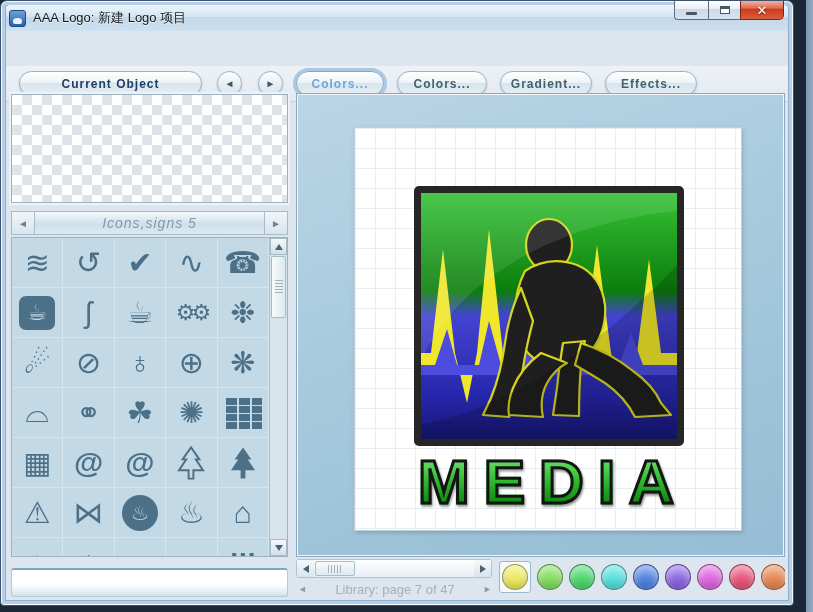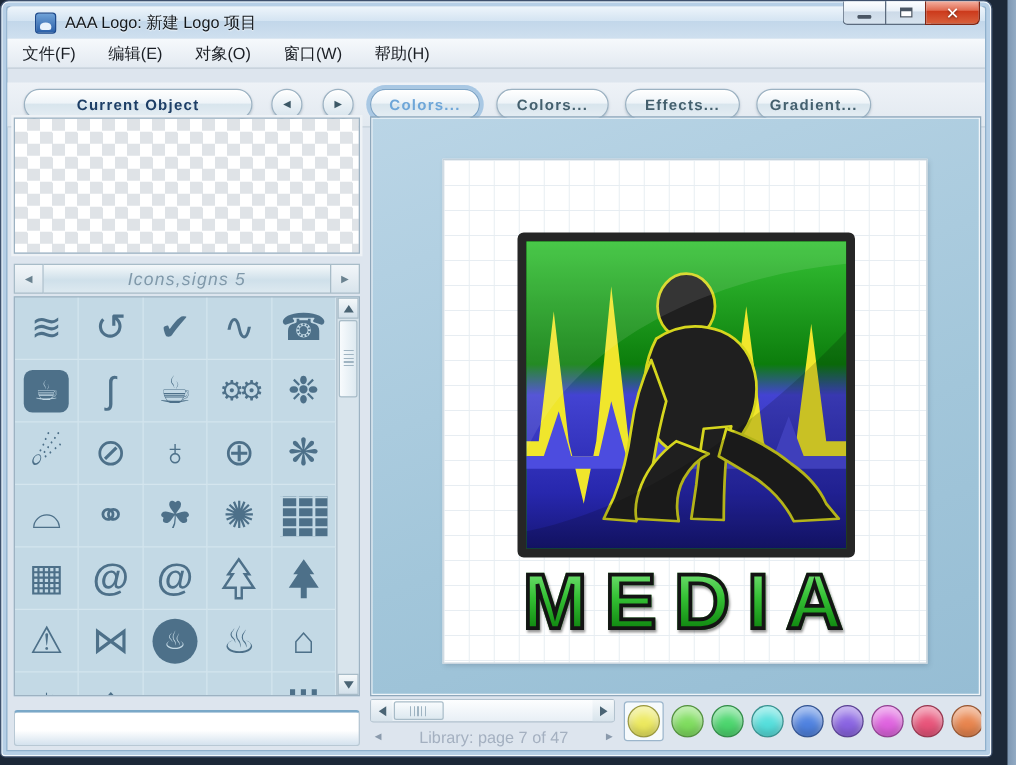--- a/index.html
+++ b/index.html
@@ -10,21 +10,21 @@
   
   .window { position:absolute; left:0; top:0; width:794px; height:606px;
     border:1px solid #3e506c; border-radius:7px 7px 4px 4px;
     background:#dde5ee;
     box-shadow: inset 0 0 0 1px #f4f9fd, inset 0 0 0 4px #b6cfe6, inset 0 0 0 5px #8fb0cc;
   }
 
   
   .titlebar { position:absolute; left:5px; top:4px; right:5px; height:26px;
     background:linear-gradient(#eef5fb,#d4e4f2 45%,#c2d7ea 46%,#cfe0ef);
-    border-radius:4px 4px 0 0; display:flex; align-items:center; padding-left:22px; }
+    border-radius:4px 4px 0 0; display:flex; align-items:center; padding-left:3px; }
   .app-icon { width:17px; height:17px; border-radius:3px;
     background:linear-gradient(#6fa2d8,#2a5fa8); border:1px solid #1d4a8c; position:relative; flex:0 0 auto; }
   .app-icon::after { content:""; position:absolute; left:3px; top:7px; width:9px; height:6px;
     background:#e8f2fc; border-radius:50% 50% 2px 2px; }
   .title-text { margin-left:7px; font-size:13px; color:#14181c; text-shadow:0 1px 1px rgba(255,255,255,.8); }
   .win-controls { position:absolute; right:4px; top:-4px; display:flex; }
   .win-btn { height:19px; border:1px solid #5c6b7e; border-top:none; background:linear-gradient(#fdfeff,#e7eff7 45%,#ccdaе8 46%,#d7e3ee);
     background:linear-gradient(#fdfeff,#e7eff7 45%,#ccdae8 46%,#d7e3ee);
     display:flex; align-items:center; justify-content:center; }
   .win-btn.minimize { width:34px; border-radius:0 0 0 4px; border-right:none; }
@@ -166,40 +166,33 @@
           </div>
         <div class="win-btn maximize">
             <div class="glyph-max"></div>
           </div>
         <div class="win-btn close">
             <div class="glyph-close">✕</div>
           </div>
       </div>
     </div>
 
-    <div class="menubar">
-      <span class="menu-item">文件(F)</span>
-      <span class="menu-item">编辑(E)</span>
-      <span class="menu-item">对象(O)</span>
-      <span class="menu-item">窗口(W)</span>
-      <span class="menu-item">帮助(H)</span>
-    </div>
 
     <div class="toolbar">
       <div class="pill btn-current">Current Object</div>
       <div class="round-btn nav-prev">
           <span>◄</span>
         </div>
       <div class="round-btn nav-next">
           <span>►</span>
         </div>
       <div class="pill tab active">Colors...</div>
       <div class="pill tab">Colors...</div>
+      <div class="pill tab">Gradient...</div>
       <div class="pill tab">Effects...</div>
-      <div class="pill tab">Gradient...</div>
     </div>
 
     <div class="preview"></div>
 
     <div class="lib-header">
       <div class="lib-arrow">
           <span>◄</span>
         </div>
       <div class="lib-title">Icons,signs 5</div>
       <div class="lib-arrow">

